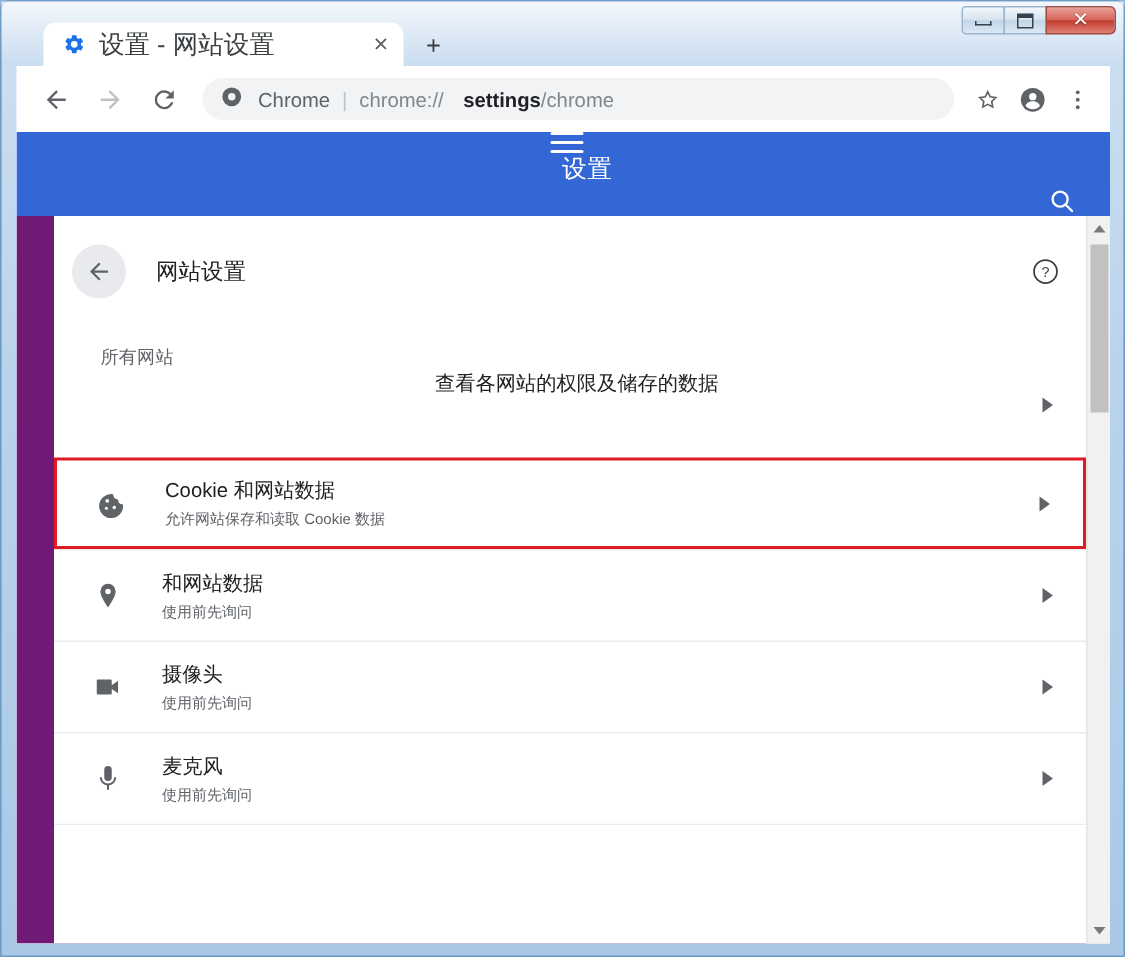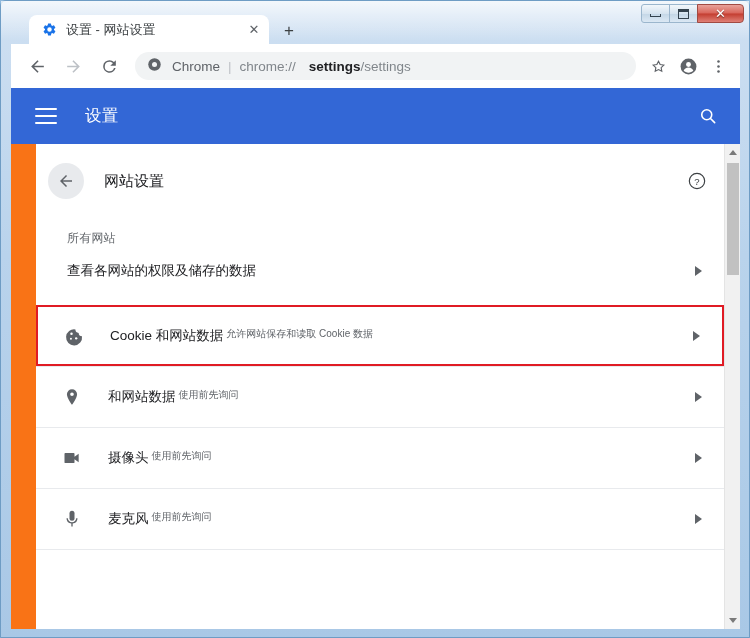--- a/index.html
+++ b/index.html
@@ -57,21 +57,21 @@
     border-radius: 8px 8px 0 0;
     display: flex; align-items: center;
     padding: 0 6px 0 12px;
   }
   #tab-favicon {
     width: 16px; height: 16px; flex: 0 0 16px;
     display: flex; align-items: center; justify-content: center;
   }
   #tab-title {
     flex: 1; margin-left: 9px;
-    font-size: 13px; color: #3c4043;
+    font-size: 17px; color: #3c4043;
     white-space: nowrap; overflow: hidden; text-overflow: ellipsis;
   }
   #tab-close {
     width: 18px; height: 18px; flex: 0 0 18px;
     display: flex; align-items: center; justify-content: center;
     color: #5f6368; font-size: 13px;
   }
   #new-tab-btn {
     position: absolute; left: 265px; top: 10px;
     width: 26px; height: 24px;
@@ -106,34 +106,35 @@
 
   
   #page {
     position: absolute; left: 10px; top: 87px; right: 9px; bottom: 8px;
     background: #fff; overflow: hidden;
   }
   #settings-header {
     height: 56px; background: #3367d6;
     display: flex; align-items: center; padding: 0 20px 0 24px;
     color: #fff;
+    flex-direction: column;
   }
   #hamburger { width: 22px; height: 16px; display:flex; flex-direction:column; justify-content:space-between; }
   #hamburger span { display:block; height:2px; background:#fff; border-radius:1px;}
   #settings-title { margin-left: 28px; font-size: 16.5px; letter-spacing: .3px; }
   #settings-search { margin-left: auto; width: 24px; height: 24px; display:flex; align-items:center; justify-content:center;}
 
   #page-body {
     position: absolute; left: 0; top: 56px; right: 0; bottom: 0;
     background: #f1f3f4;
     display: flex;
   }
   #content-scroll {
     flex: 1; position: relative; overflow: hidden;
-    background: #f97316;
+    background: #701a75;
   }
   #card {
     position: absolute; left: 25px; right: 0px; top: 0; bottom: 0;
     background: #fff;
     padding-top: 14px;
   }
 
   #section-head {
     display: flex; align-items: center; padding: 0 16px 0 12px; height: 46px;
   }
@@ -144,21 +145,21 @@
   }
   #section-title { margin-left: 20px; font-size: 15px; color: #202124; }
   #help-icon { margin-left: auto; width: 22px; height: 22px; display:flex; align-items:center; justify-content:center;}
 
   .group-label {
     padding: 26px 17px 0 31px; font-size: 12px; color: #5f6368;
     letter-spacing: .2px;
   }
   .simple-row {
     height: 48px; display: flex; align-items: center;
-    padding: 0 22px 0 31px; font-size: 13.5px; color: #202124;
+    padding: 0 22px 0 31px; font-size: 13.5px; color: #202124; flex-direction: column;
   }
   .simple-row .chev { margin-left: auto; }
 
   .perm-list { margin-top: 10px; }
   .perm-row {
     position: relative;
     height: 61px; display: flex; align-items: center;
     padding: 0 22px 0 24px;
     border-top: 1px solid #e8eaed;
     background: #fff;
@@ -166,21 +167,21 @@
   .perm-row:first-child { border-top: none; }
   .perm-row.highlight {
     border: 2px solid #e01b24;
     margin: 0 0 0 0;
   }
   .perm-icon {
     width: 24px; height: 24px; flex: 0 0 24px;
     display: flex; align-items: center; justify-content: center;
     color: #5f6368;
   }
-  .perm-text { margin-left: 24px; display: flex; gap: 3px; }
+  .perm-text { margin-left: 24px; display: flex; flex-direction: column; gap: 3px; }
   .perm-title { font-size: 13.5px; color: #202124; }
   .perm-sub { font-size: 10px; color: #5f6368; }
   .chev {
     margin-left: auto; width: 0; height: 0;
     border-top: 5px solid transparent; border-bottom: 5px solid transparent;
     border-left: 7px solid #5f6368;
   }
 
   
   #scrollbar {
@@ -250,21 +251,21 @@
     </div>
     <div id="omnibox">
       <span>
         <svg width="15" height="15" viewBox="0 0 24 24">
           <circle cx="12" cy="12" r="10" fill="#5f6368"></circle>
           <circle cx="12" cy="12" r="4" fill="#f1f3f4"></circle>
         </svg>
       </span>
       <span id="omnibox-chrome-label">Chrome</span>
       <span id="omnibox-sep">|</span>
-      <span id="omnibox-url"><span>chrome://</span><b>settings</b><span>/settings</span></span>
+      <span id="omnibox-url"><span>chrome://</span><b>settings</b><span>/chrome</span></span>
     </div>
     <div class="tool-icon">
       <svg width="17" height="17" viewBox="0 0 24 24">
           <path fill="none" stroke="#5f6368" stroke-width="1.6" d="M12 4.5l2.32 4.7 5.18.75-3.75 3.66.89 5.16L12 16.33l-4.64 2.44.89-5.16L4.5 9.95l5.18-.75L12 4.5z"></path>
         </svg>
     </div>
     <div class="tool-icon">
       <svg width="19" height="19" viewBox="0 0 24 24">
         <circle cx="12" cy="12" r="10" fill="#5f6368"></circle>
         <circle cx="12" cy="9.4" r="3.1" fill="#fff"></circle>

